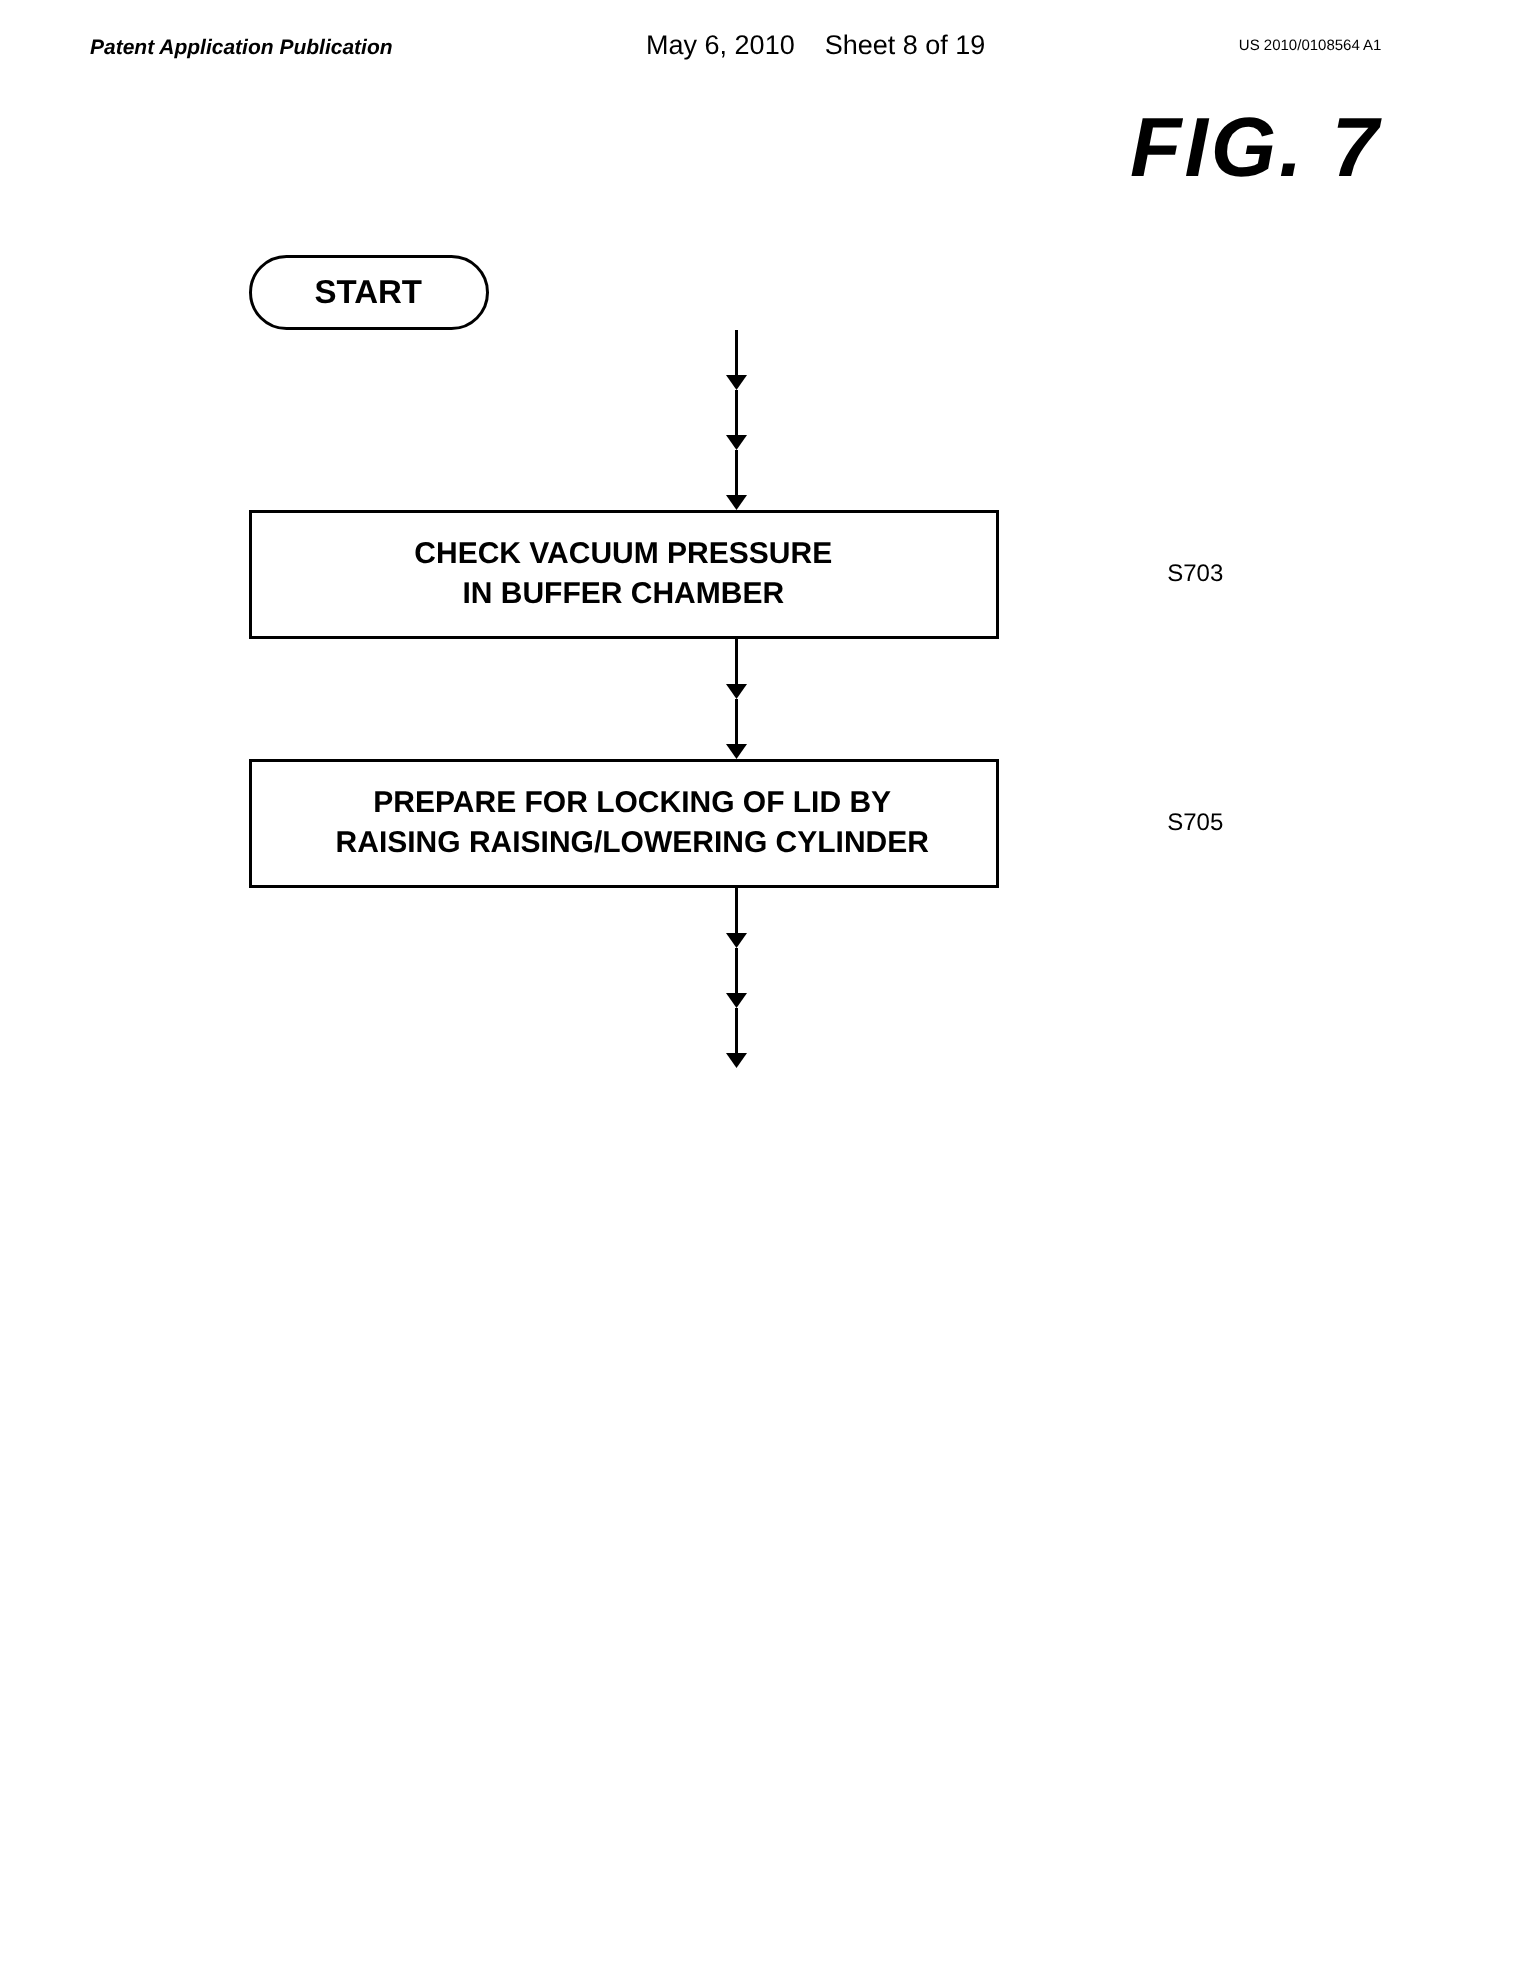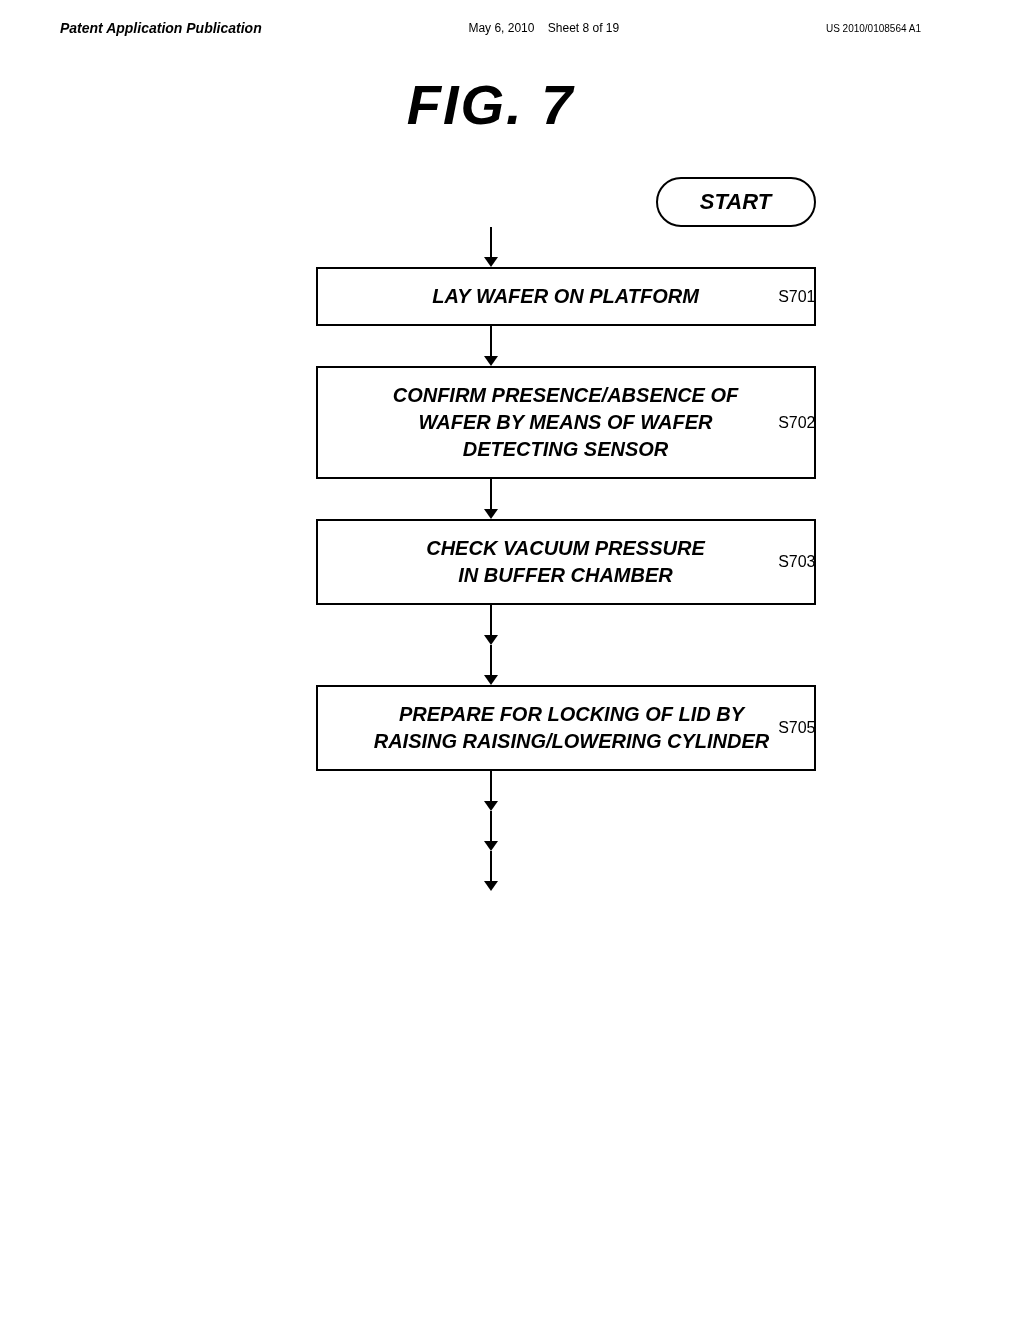--- a/index.html
+++ b/index.html
@@ -35,34 +35,34 @@
       font-size: 14px;
       color: #000;
     }
 
     .header-left {
       font-weight: bold;
       font-style: italic;
     }
 
     .header-center {
-      font-size: 12px;
+      font-size: 18px;
     }
 
     .header-right {
       font-size: 10px;
     }
 
     
     .figure-title {
-      text-align: center;
+      text-align: right;
       font-size: 56px;
       font-style: italic;
       font-weight: bold;
-      margin: 26px 0 40px 0;
+      margin: 14px 0 40px 0;
       letter-spacing: 2px;
     }
 
     
     .flowchart {
       display: flex;
       flex-direction: column;
       align-items: center;
       gap: 0;
       position: relative;
@@ -132,22 +132,21 @@
       right: 0;
       top: 50%;
       transform: translateY(-50%);
       font-size: 16px;
       white-space: nowrap;
     }
 
     .step-box-wrapper {
       flex: 1;
       display: flex;
-      justify-content: flex-end;
-      font-style: italic;
+      justify-content: flex-start;
     }
 
   </style>
 </head>
 <body>
 
 <div class="page">
 
   <div class="header">
     <span class="header-left">Patent Application Publication</span>
@@ -164,37 +163,23 @@
   <div class="flowchart">
 
     <div class="step-row">
       <div class="step-box-wrapper">
         <div class="pill-box">START</div>
       </div>
     </div>
 
     <div class="arrow-down"></div>
 
-    <div class="step-row">
-      <div class="step-box-wrapper">
-        <div class="rect-box">LAY WAFER ON PLATFORM</div>
-      </div>
-      <div class="step-label">S701</div>
-    </div>
-
-    <div class="arrow-down"></div>
-
-    <div class="step-row">
-      <div class="step-box-wrapper">
-        <div class="rect-box" style="white-space: pre-line;">CONFIRM PRESENCE/ABSENCE OF
-WAFER BY MEANS OF WAFER
-DETECTING SENSOR</div>
-      </div>
-      <div class="step-label">S702</div>
-    </div>
+
+    <div class="arrow-down"></div>
+
 
     <div class="arrow-down"></div>
 
     <div class="step-row">
       <div class="step-box-wrapper">
         <div class="rect-box" style="white-space: pre-line; padding-left: 20px;">CHECK VACUUM PRESSURE
 IN BUFFER CHAMBER</div>
       </div>
       <div class="step-label">S703</div>
     </div>

